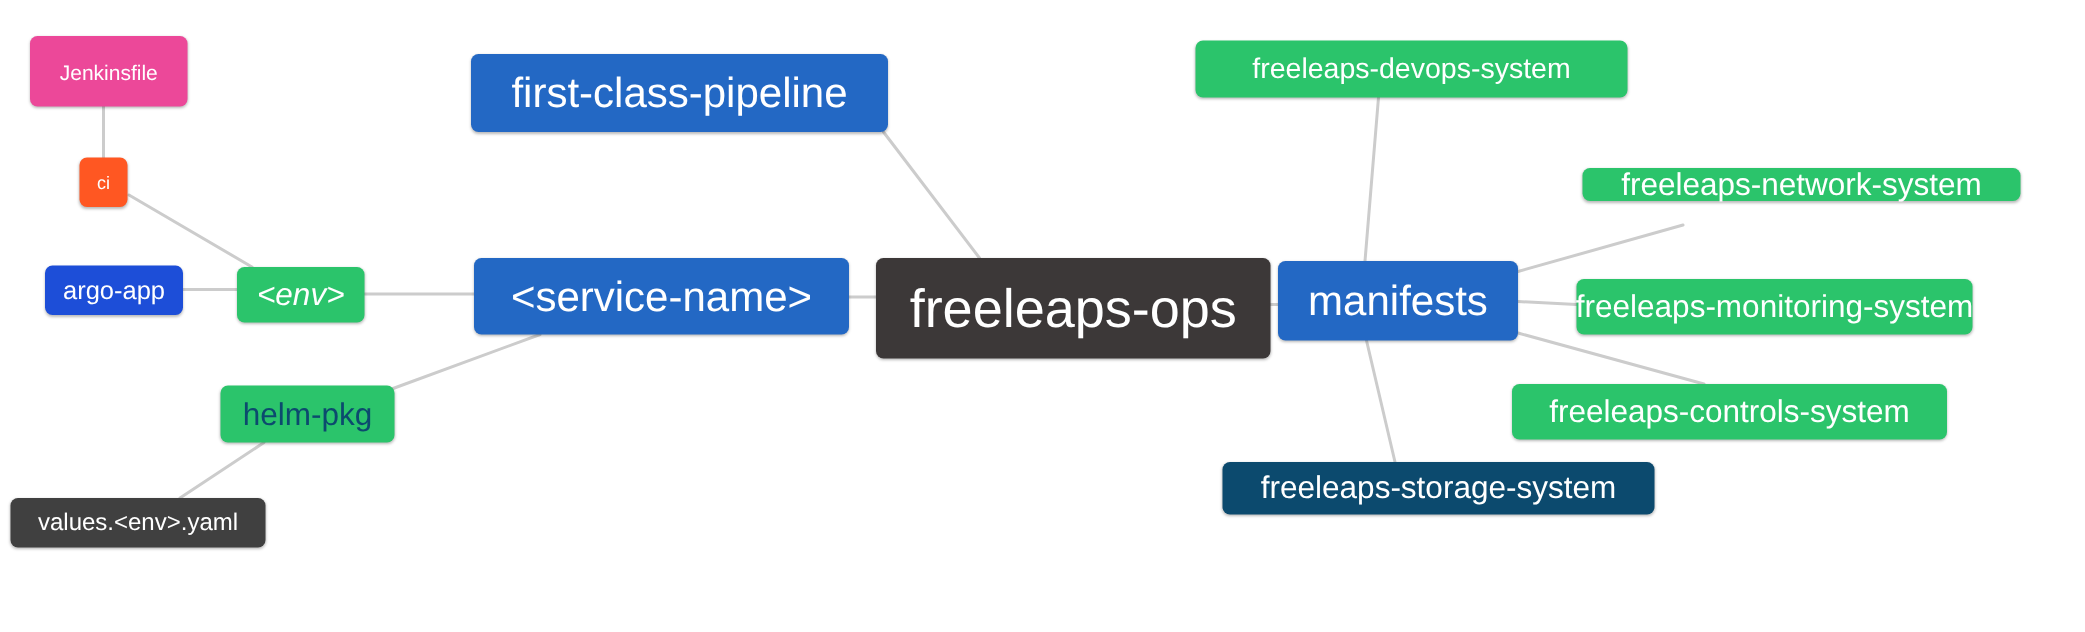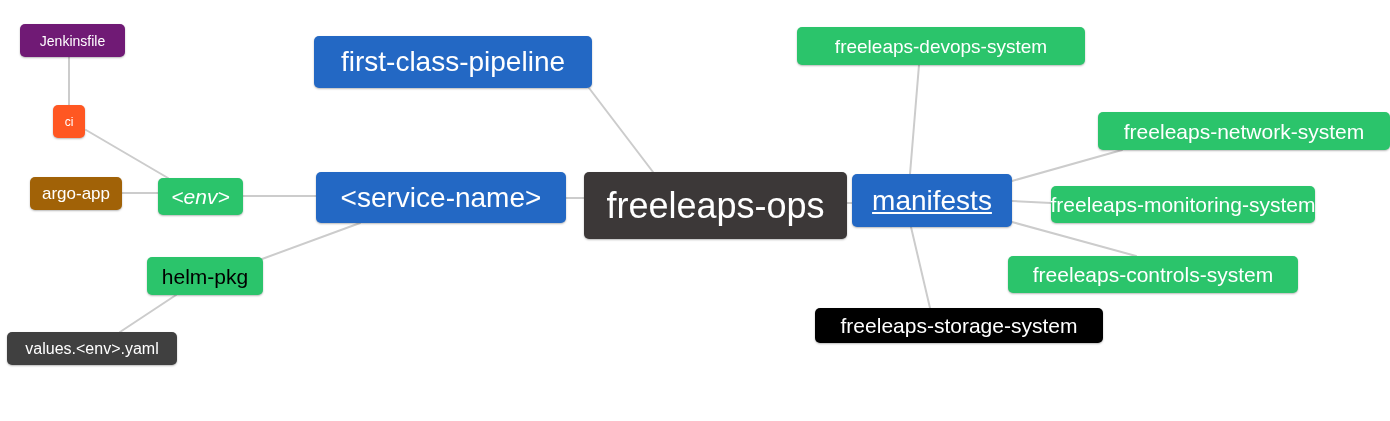--- a/index.html
+++ b/index.html
@@ -54,28 +54,28 @@
       <line x1="566" y1="198" x2="584" y2="198" stroke="#cccccc" stroke-width="2" stroke-linecap="round"></line>
       <line x1="589" y1="88" x2="653" y2="172" stroke="#cccccc" stroke-width="2" stroke-linecap="round"></line>
       <line x1="847" y1="203" x2="852" y2="203" stroke="#cccccc" stroke-width="2" stroke-linecap="round"></line>
       <line x1="910" y1="174" x2="919" y2="65" stroke="#cccccc" stroke-width="2" stroke-linecap="round"></line>
       <line x1="1012" y1="181" x2="1122" y2="150" stroke="#cccccc" stroke-width="2" stroke-linecap="round"></line>
       <line x1="1012" y1="201" x2="1051" y2="203" stroke="#cccccc" stroke-width="2" stroke-linecap="round"></line>
       <line x1="1012" y1="222" x2="1136" y2="256" stroke="#cccccc" stroke-width="2" stroke-linecap="round"></line>
       <line x1="911" y1="227" x2="930" y2="308" stroke="#cccccc" stroke-width="2" stroke-linecap="round"></line>
     </svg>
 
-<div class="node" style="left: 20px; top: 24px; width: 105px; height: 33px; font-size: 14px; background: #701a75; color: rgb(255, 255, 255);">Jenkinsfile</div>
+<div class="node" style="left: 20px; top: 24px; width: 105px; height: 47px; font-size: 14px; background: #ec4899; color: rgb(255, 255, 255);">Jenkinsfile</div>
     <div class="node" style="left: 53px; top: 105px; width: 32px; height: 33px; font-size: 12px; background: rgb(255, 87, 34); color: rgb(255, 255, 255);">ci</div>
-    <div class="node" style="left: 30px; top: 177px; width: 92px; height: 33px; font-size: 17px; background: #a16207; color: rgb(255, 255, 255);">argo-app</div>
+    <div class="node" style="left: 30px; top: 177px; width: 92px; height: 33px; font-size: 17px; background: #1d4ed8; color: rgb(255, 255, 255);">argo-app</div>
     <div class="node" style="left: 158px; top: 178px; width: 85px; height: 37px; font-size: 21px; background: rgb(43, 196, 107); color: rgb(255, 255, 255); font-style: italic;">&lt;env&gt;</div>
     <div class="node" style="left: 314px; top: 36px; width: 278px; height: 52px; font-size: 28px; background: rgb(35, 104, 196); color: rgb(255, 255, 255);">first-class-pipeline</div>
     <div class="node" style="left: 316px; top: 172px; width: 250px; height: 51px; font-size: 28px; background: rgb(35, 104, 196); color: rgb(255, 255, 255);">&lt;service-name&gt;</div>
     <div class="node" style="left: 584px; top: 172px; width: 263px; height: 67px; font-size: 36px; background: rgb(60, 56, 56); color: rgb(255, 255, 255);">freeleaps-ops</div>
-    <div class="node" style="left: 852px; top: 174px; width: 160px; height: 53px; font-size: 28px; background: rgb(35, 104, 196); color: rgb(255, 255, 255); text-decoration: underline;">manifests</div>
-    <div class="node" style="left: 147px; top: 257px; width: 116px; height: 38px; font-size: 21px; background: rgb(43, 196, 107); color: #000000;">helm-pkg</div>
+    <div class="node" style="left: 852px; top: 174px; width: 160px; height: 53px; font-size: 28px; background: rgb(35, 104, 196); color: rgb(255, 255, 255);">manifests</div>
+    <div class="node" style="left: 147px; top: 257px; width: 116px; height: 38px; font-size: 21px; background: rgb(43, 196, 107); color: #0c4a6e;">helm-pkg</div>
     <div class="node" style="left: 7px; top: 332px; width: 170px; height: 33px; font-size: 16px; background: #404040; color: rgb(255, 255, 255);">values.&lt;env&gt;.yaml</div>
     <div class="node" style="left: 797px; top: 27px; width: 288px; height: 38px; font-size: 19px; background: rgb(43, 196, 107); color: rgb(255, 255, 255);">freeleaps-devops-system</div>
-    <div class="node" style="left: 1055px; top: 112px; width: 292px; height: 38px; font-size: 21px; background: rgb(43, 196, 107); color: rgb(255, 255, 255); margin-left: 43px;">freeleaps-network-system</div>
+    <div class="node" style="left: 1055px; top: 112px; width: 292px; height: 22px; font-size: 21px; background: rgb(43, 196, 107); color: rgb(255, 255, 255);">freeleaps-network-system</div>
     <div class="node" style="left: 1051px; top: 186px; width: 264px; height: 37px; font-size: 21px; background: rgb(43, 196, 107); color: rgb(255, 255, 255);">freeleaps-monitoring-system</div>
     <div class="node" style="left: 1008px; top: 256px; width: 290px; height: 37px; font-size: 21px; background: rgb(43, 196, 107); color: rgb(255, 255, 255);">freeleaps-controls-system</div>
-    <div class="node" style="left: 815px; top: 308px; width: 288px; height: 35px; font-size: 21px; background: #000000; color: rgb(255, 255, 255);">freeleaps-storage-system</div>
+    <div class="node" style="left: 815px; top: 308px; width: 288px; height: 35px; font-size: 21px; background: #0c4a6e; color: rgb(255, 255, 255);">freeleaps-storage-system</div>
   </div>
 
 </body></html>

